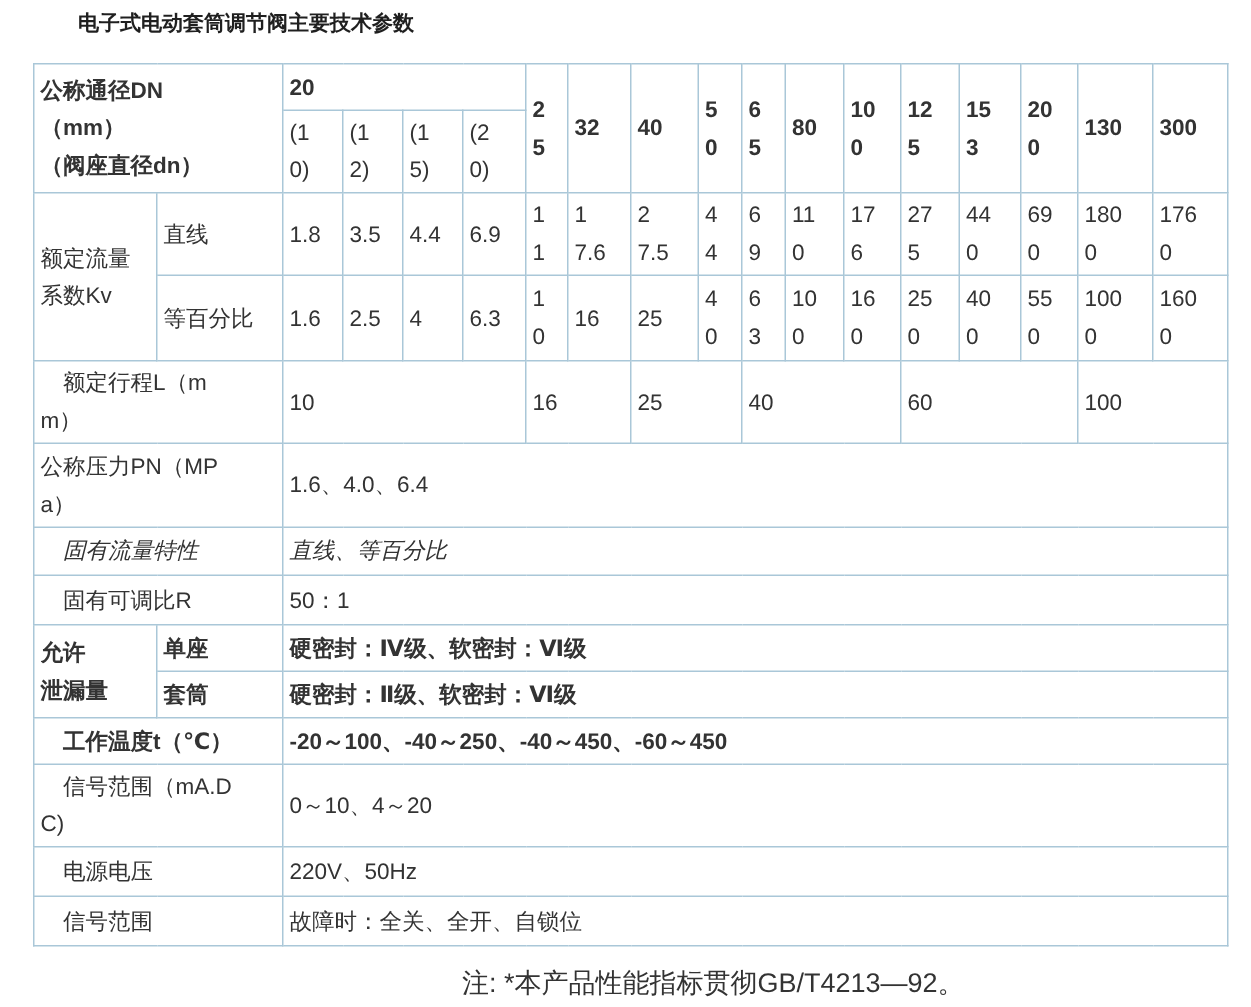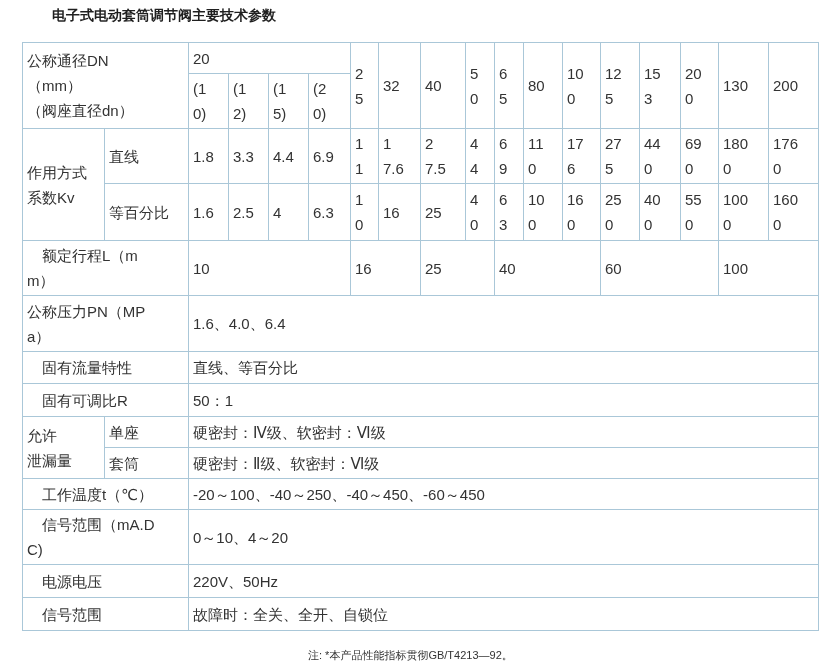--- a/index.html
+++ b/index.html
@@ -32,25 +32,25 @@
     border:1px solid var(--border);
     padding:2px 4px;
     font-size:15px;
     line-height:25px;
     color:var(--text);
     vertical-align:middle;
     text-align:left;
     white-space:pre-line;
     overflow:hidden;
   }
-  tr.h31{height:31px;} tr.h32{height:32px;} tr.h33{height:33px;}
+  tr.h31{height:31px;font-weight:bold;} tr.h32{height:32px;font-style:italic;} tr.h33{height:33px;}
   tr.h53{height:53px;} tr.h54{height:54px;} tr.h56{height:56px;} tr.h57{height:57px;padding-left:44px;}
   .footnote{
     margin:16px 0 0 308px;
-    font-size:11px;
+    font-size:18px;
     color:var(--text);
     line-height:16px;
   }
 </style>
 </head>
 <body>
 
 <div class="page">
 
   <div class="title">电子式电动套筒调节阀主要技术参数</div>
@@ -93,38 +93,38 @@
         <td rowspan="2">80</td>
         <td rowspan="2">10
 0</td>
         <td rowspan="2">12
 5</td>
         <td rowspan="2">15
 3</td>
         <td rowspan="2">20
 0</td>
         <td rowspan="2">130</td>
-        <td rowspan="2">200</td>
+        <td rowspan="2">300</td>
       </tr>
       <tr class="h54">
         <td>(1
 0)</td>
         <td>(1
 2)</td>
         <td>(1
 5)</td>
         <td>(2
 0)</td>
       </tr>
       <tr class="h53">
-        <td rowspan="2">作用方式
+        <td rowspan="2">额定流量
 系数Kv</td>
         <td>直线</td>
         <td>1.8</td>
-        <td>3.3</td>
+        <td>3.5</td>
         <td>4.4</td>
         <td>6.9</td>
         <td>1
 1</td>
         <td>1
 7.6</td>
         <td>2
 7.5</td>
         <td>4
 4</td>

